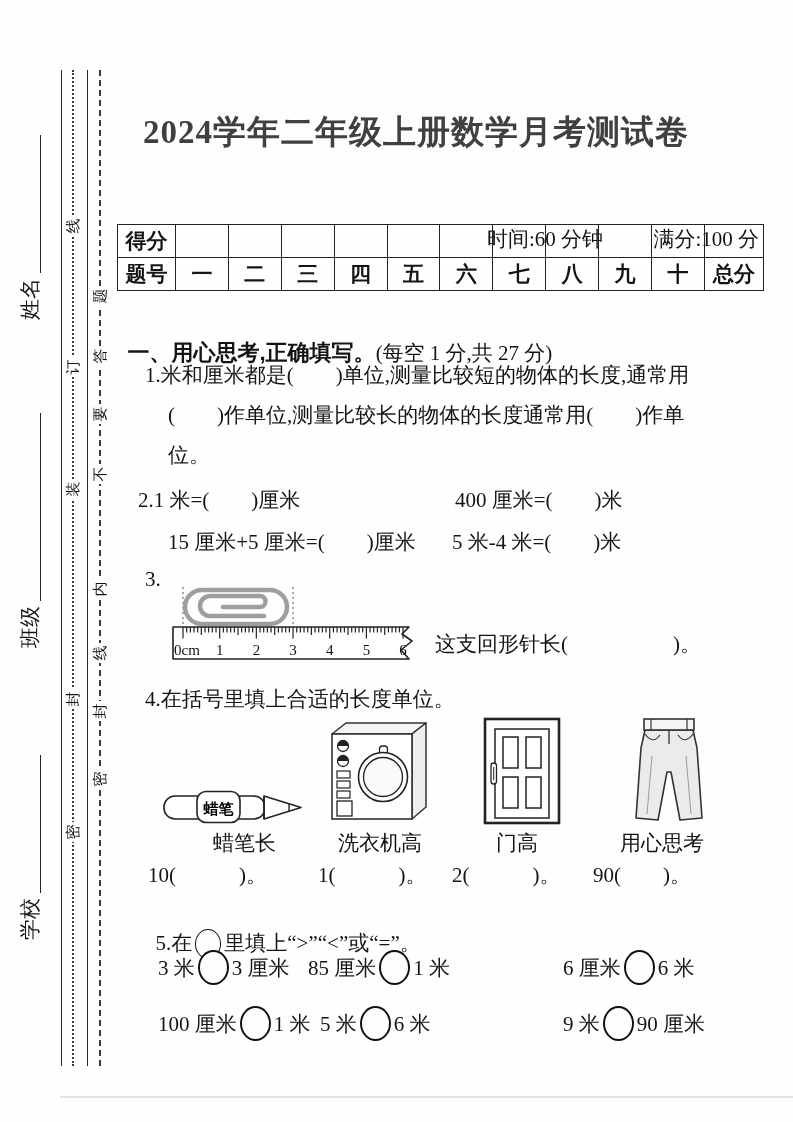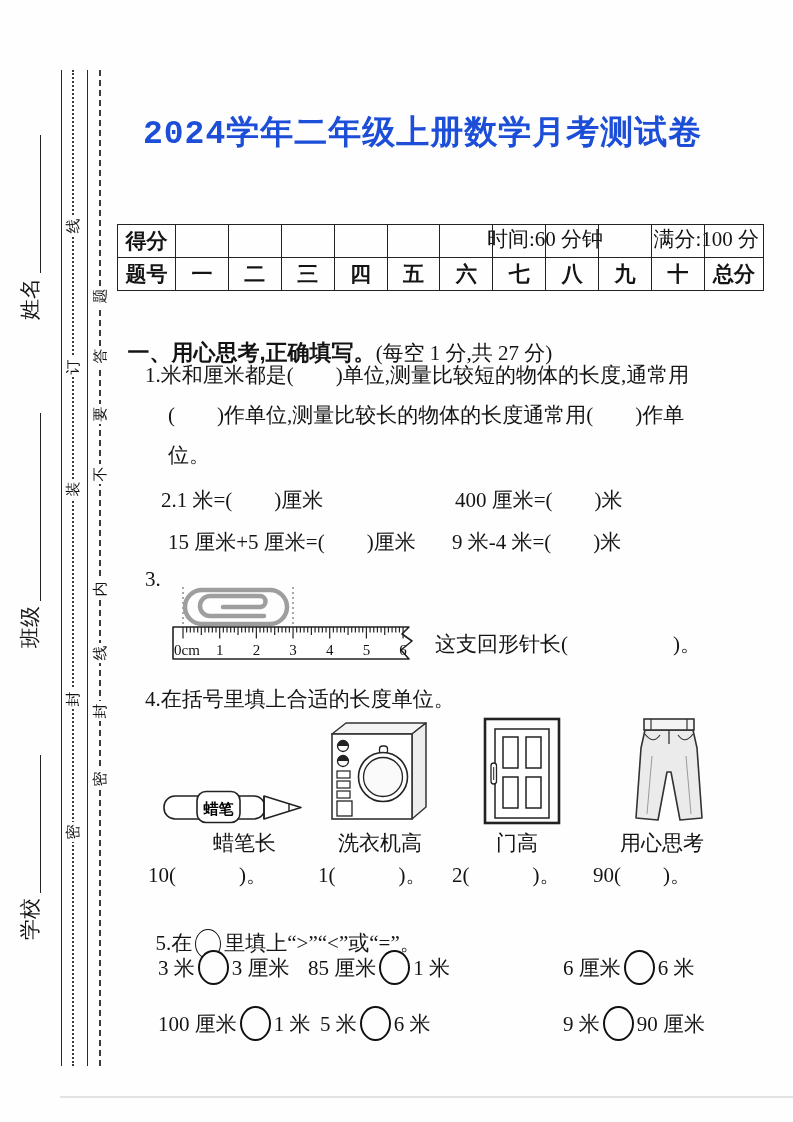--- a/index.html
+++ b/index.html
@@ -1,22 +1,22 @@
 <!DOCTYPE html>
 <html><head>
 <meta charset="utf-8">
 <style>
   html,body{margin:0;padding:0;}
   body{width:793px;height:1122px;background:#fefefe;position:relative;overflow:hidden;
        font-family:"Liberation Serif","DejaVu Serif",serif;color:#141414;}
   .abs{position:absolute;}
   .txt{position:absolute;font-size:21px;line-height:1.25;white-space:pre;color:#141414;}
   .hd{font-family:"Liberation Sans","DejaVu Sans",sans-serif;font-weight:700;}
-  .title{position:absolute;left:143px;top:110px;font-family:Liberation Mono, monospace;
-         font-weight:700;font-size:33px;letter-spacing:1px;color:#1d4ed8;}
+  .title{position:absolute;left:143px;top:110px;font-family:Liberation Serif, serif;
+         font-weight:700;font-size:33px;letter-spacing:1px;color:#404040;}
   .info{position:absolute;left:487px;top:189px;width:272px;display:flex;justify-content:space-between;font-size:21px;margin-top:36px;}
   table.score{position:absolute;left:117px;top:224px;border-collapse:collapse;table-layout:fixed;width:647px;}
   table.score td{border:1.7px solid #222;text-align:center;height:32px;font-size:21px;font-weight:bold;padding:0;}
   .vline{position:absolute;top:70px;height:996px;width:0;}
   .solid{border-left:1.6px solid #2a2a2a;}
   .dot{border-left:2px dotted #3a3a3a;}
   .dash{border-left:2px dashed #3a3a3a;}
   .vchar{position:absolute;width:20px;height:20px;line-height:20px;text-align:center;
          transform:rotate(-90deg);background:#fefefe;font-size:15px;}
   .vfield{position:absolute;transform-origin:0 0;transform:rotate(-90deg);display:flex;
@@ -121,24 +121,24 @@
   </table>
 
 <div class="txt" style="left:117px;top:313px">
   <span class="hd" style="font-size:22px">一、用心思考,正确填写。</span><span>(每空 1 分,共 27 分)</span>
 </div>
 
 <div class="txt" style="left:145px;top:362px">1.米和厘米都是(　　)单位,测量比较短的物体的长度,通常用</div>
 <div class="txt" style="left:168px;top:402px">(　　)作单位,测量比较长的物体的长度通常用(　　)作单</div>
 <div class="txt" style="left:168px;top:442px">位。</div>
 
-<div class="txt" style="left:161px;top:487px">2.1 米=(　　)厘米</div>
+<div class="txt" style="left:138px;top:487px">2.1 米=(　　)厘米</div>
 <div class="txt" style="left:455px;top:487px">400 厘米=(　　)米</div>
 <div class="txt" style="left:168px;top:529px">15 厘米+5 厘米=(　　)厘米</div>
-<div class="txt" style="left:452px;top:529px">9 米-4 米=(　　)米</div>
+<div class="txt" style="left:452px;top:529px">5 米-4 米=(　　)米</div>
 
 <div class="txt" style="left:145px;top:566px">3.</div>
 
 <svg class="abs" style="left:163px;top:577px" width="290" height="90" viewBox="0 0 290 90">
 
   <line x1="20" y1="10" x2="20" y2="50" stroke="#555" stroke-width="1" stroke-dasharray="2,3"></line>
   <line x1="130" y1="10" x2="130" y2="50" stroke="#555" stroke-width="1" stroke-dasharray="2,3"></line>
 
   <g stroke="#9e9e9e" stroke-width="4.5" fill="none" stroke-linecap="round">
     <path d="M 39,13 H 107 A 17,17 0 0 1 107,47 H 39 A 17,17 0 0 1 39,13"></path>

